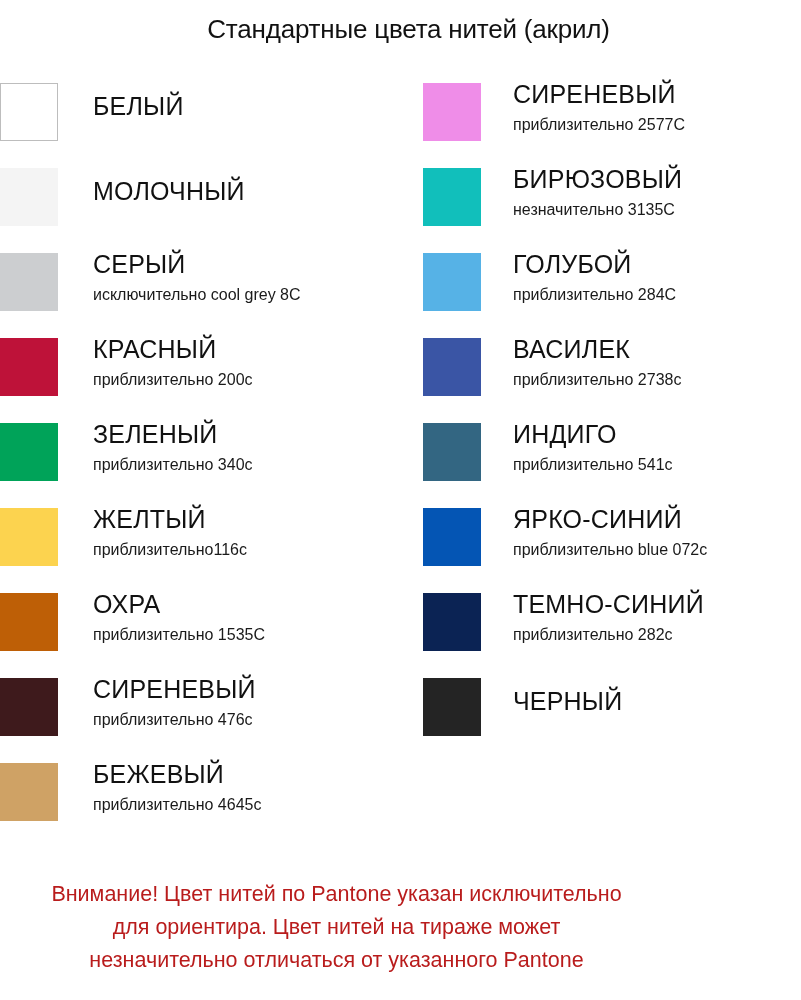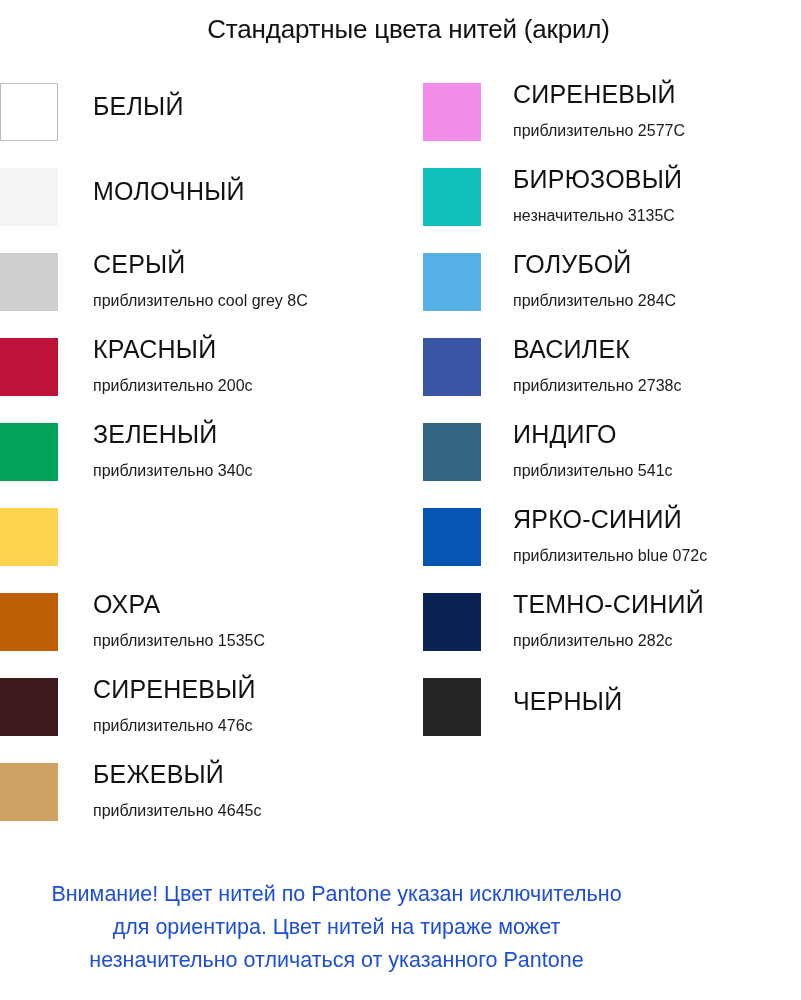--- a/index.html
+++ b/index.html
@@ -93,34 +93,34 @@
     color: #111111;
     line-height: 30px;
     white-space: nowrap;
   }
 
   .pantone {
     font-size: 16px;
     font-weight: 400;
     color: #1a1a1a;
     line-height: 20px;
-    margin-top: 12px;
+    margin-top: 6px;
     white-space: nowrap;
   }
 
   
   .footer-note {
     position: absolute;
     left: 0;
     top: 878px;
     width: 673px;
     text-align: center;
     font-size: 21.5px;
     line-height: 33px;
-    color: #1d4ed8;
+    color: #b91c1c;
     padding: 0 22px;
     box-sizing: border-box;
   }
   .footer-note div { white-space: nowrap; }
 </style>
 </head>
 <body>
 
 <div class="page">
 
@@ -137,39 +137,43 @@
         <div class="swatch-row row-no-sub">
           <div class="swatch" style="background: rgb(244, 244, 244);"></div>
           <div class="label-block">
             <div class="color-name">МОЛОЧНЫЙ</div>
           </div>
         </div>
         <div class="swatch-row row-with-sub">
           <div class="swatch" style="background: rgb(204, 206, 208);"></div>
           <div class="label-block">
             <div class="color-name">СЕРЫЙ</div>
-            <div class="pantone">приблизительно cool grey 8C</div>
+            <div class="pantone">исключительно cool grey 8C</div>
           </div>
         </div>
         <div class="swatch-row row-with-sub">
           <div class="swatch" style="background: rgb(190, 18, 57);"></div>
           <div class="label-block">
             <div class="color-name">КРАСНЫЙ</div>
             <div class="pantone">приблизительно 200c</div>
           </div>
         </div>
         <div class="swatch-row row-with-sub">
           <div class="swatch" style="background: rgb(0, 163, 89);"></div>
           <div class="label-block">
             <div class="color-name">ЗЕЛЕНЫЙ</div>
             <div class="pantone">приблизительно 340c</div>
           </div>
         </div>
         <div class="swatch-row row-with-sub">
           <div class="swatch" style="background: rgb(252, 211, 79);"></div>
+          <div class="label-block">
+            <div class="color-name">ЖЕЛТЫЙ</div>
+            <div class="pantone">приблизительно116с</div>
+          </div>
         </div>
         <div class="swatch-row row-with-sub">
           <div class="swatch" style="background: rgb(190, 95, 6);"></div>
           <div class="label-block">
             <div class="color-name">ОХРА</div>
             <div class="pantone">приблизительно 1535С</div>
           </div>
         </div>
         <div class="swatch-row row-with-sub">
           <div class="swatch" style="background: rgb(62, 26, 28);"></div>

